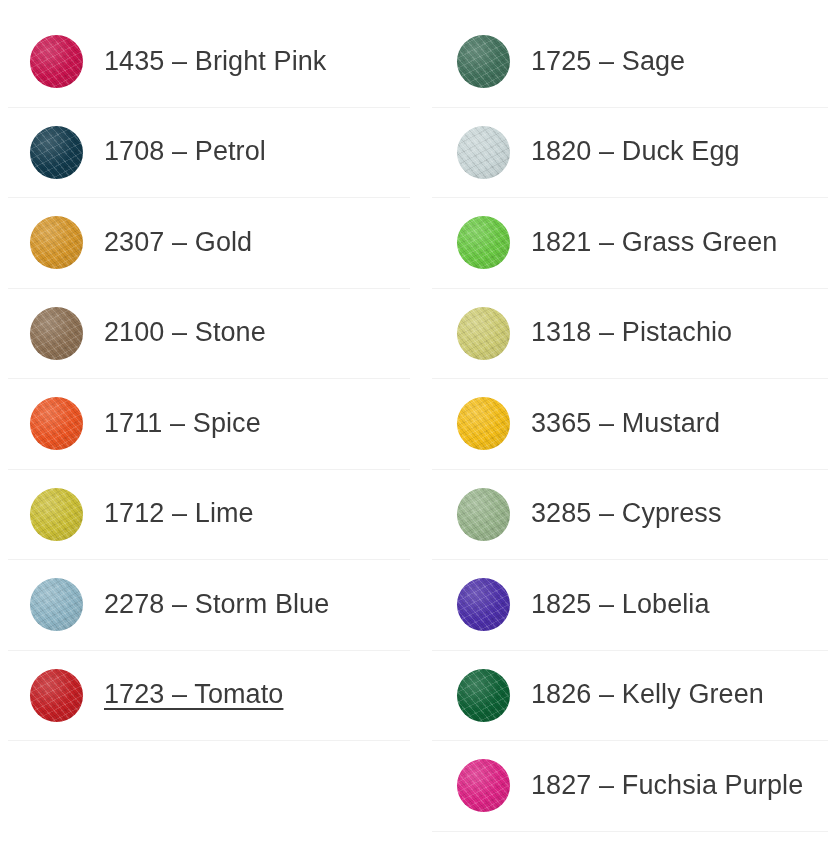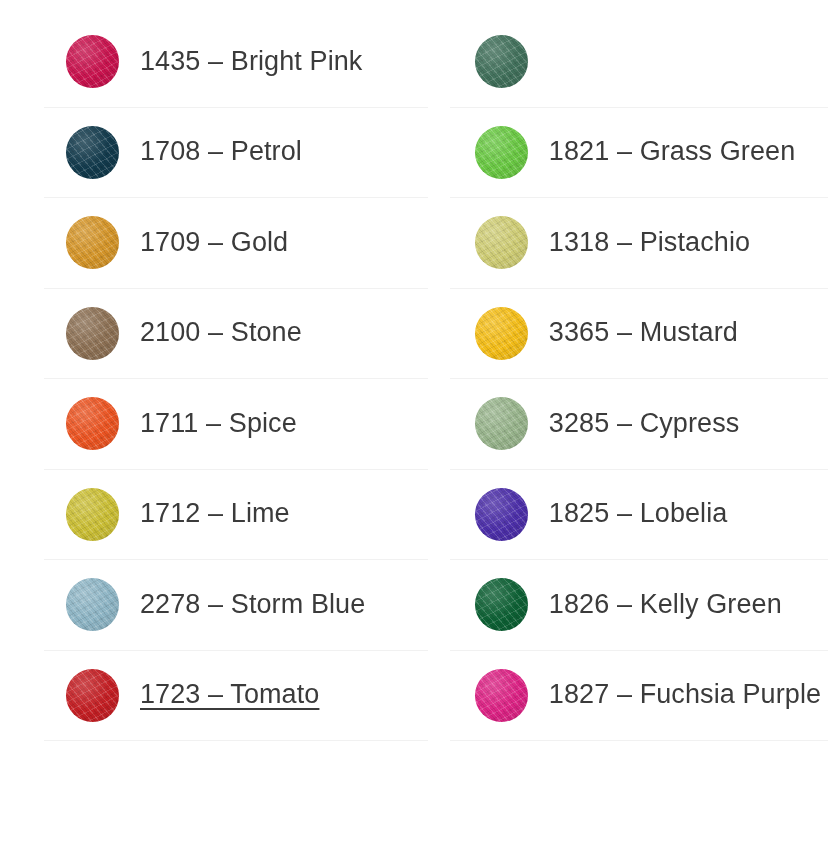--- a/index.html
+++ b/index.html
@@ -21,21 +21,21 @@
   }
 
   .colour-column {
     width: 414px;
     height: 850px;
     display: flex;
     flex-direction: column;
     padding-top: 17px;
   }
 
-  .colour-column.left  { padding-left: 8px;  padding-right: 4px; margin-left: 36px; }
+  .colour-column.left  { padding-left: 8px;  padding-right: 4px; }
   .colour-column.right { padding-left: 18px; padding-right: 0px; }
 
   .colour-row {
     position: relative;
     height: 90.5px;
     flex: 0 0 90.5px;
     display: flex;
     align-items: center;
     gap: 21px;
     padding-left: 22px;
@@ -127,21 +127,21 @@
       <div class="colour-row">
         <span class="swatch" style="background: rgb(18, 58, 76);">
           <span class="swatch-shade"></span>
         </span>
         <span class="colour-label">1708 – Petrol</span>
       </div>
       <div class="colour-row">
         <span class="swatch" style="background: rgb(211, 148, 41);">
           <span class="swatch-shade"></span>
         </span>
-        <span class="colour-label">1709 – Gold</span>
+        <span class="colour-label">2307 – Gold</span>
       </div>
       <div class="colour-row">
         <span class="swatch" style="background: rgb(140, 112, 84);">
           <span class="swatch-shade"></span>
         </span>
         <span class="colour-label">2100 – Stone</span>
       </div>
       <div class="colour-row">
         <span class="swatch" style="background: rgb(234, 84, 34);">
           <span class="swatch-shade"></span>
@@ -165,20 +165,27 @@
           <span class="swatch-shade"></span>
         </span>
         <span class="colour-label">1723 – Tomato</span>
       </div>
     </div>
   <div class="colour-column right">
       <div class="colour-row">
         <span class="swatch" style="background: rgb(65, 112, 91);">
           <span class="swatch-shade"></span>
         </span>
+        <span class="colour-label">1725 – Sage</span>
+      </div>
+      <div class="colour-row">
+        <span class="swatch" style="background: rgb(200, 213, 214);">
+          <span class="swatch-shade"></span>
+        </span>
+        <span class="colour-label">1820 – Duck Egg</span>
       </div>
       <div class="colour-row">
         <span class="swatch" style="background: rgb(105, 199, 67);">
           <span class="swatch-shade"></span>
         </span>
         <span class="colour-label">1821 – Grass Green</span>
       </div>
       <div class="colour-row">
         <span class="swatch" style="background: rgb(205, 203, 116);">
           <span class="swatch-shade"></span>

